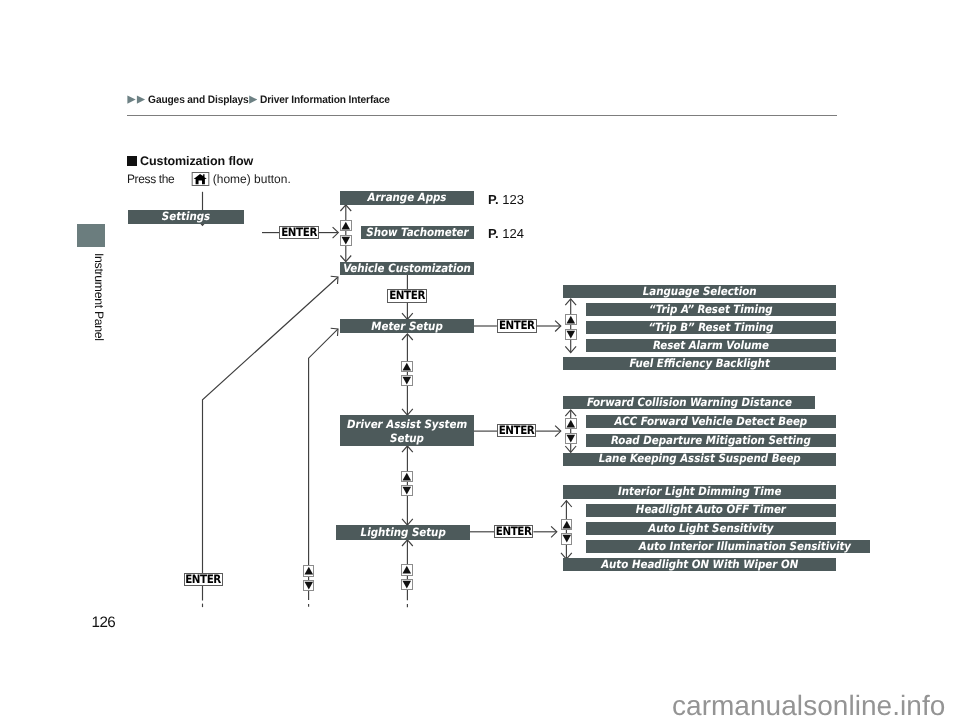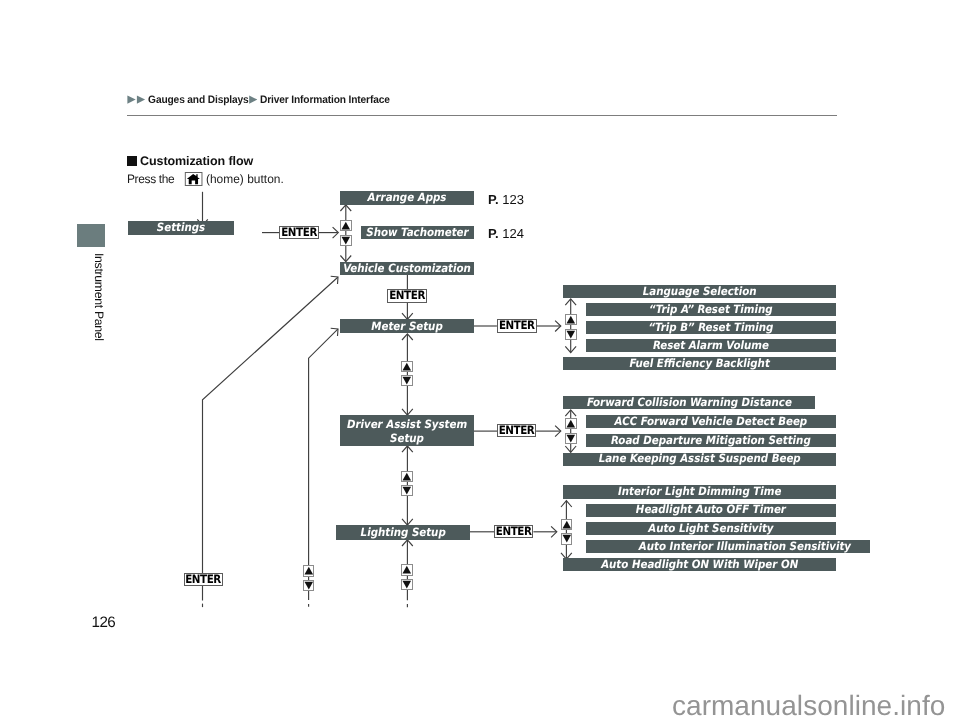--- a/index.html
+++ b/index.html
@@ -89,21 +89,21 @@
     <span class="crumb-txt">Driver Information Interface</span>
   </div>
   <div id="hrule"></div>
 
   <div id="side-tab"></div>
   <div id="side-label">Instrument Panel</div>
 
   <div id="sec-sq"></div>
   <div id="sec-title">Customization flow</div>
   <div id="press-line">
-    <span style="margin-right:11px;letter-spacing:-0.35px;">Press the</span>
+    <span style="margin-right:18px;letter-spacing:-0.35px;">Press the</span>
     <span id="home-box">
       <svg width="18" height="13.8" viewBox="0 0 18 13.8">
           <path d="M8.5 1.9 L2.0 7.0 L4.0 7.0 L4.0 12.3 L7.0 12.3 L7.0 8.4 L10.5 8.4 L10.5 12.3 L13.5 12.3 L13.5 7.0 L15.4 7.0 L13.1 5.2 L13.1 2.2 L11.7 2.2 L11.7 4.05 Z" fill="#000"></path>
         </svg>
     </span>
     <span style="letter-spacing:0.02px;">(home) button.</span>
   </div>
 
   <div id="pageno">126</div>
 
@@ -170,21 +170,21 @@
         <path d="M330.7 276.2 L338.0 277.0 L337.5 284.0"></path>
 
         <path d="M308.6 606.7 L308.6 604.0"></path>
         <path d="M308.6 599.9 L308.6 358.2 L337.8 329.2"></path>
         <path d="M330.7 328.2 L338.0 329.0 L337.5 336.0"></path>
 
       </g>
     </svg>
 
     
-    <div class="bar" style="left:128px;top:221px;width:106px;height:14px;">Settings</div>
+    <div class="bar" style="left:128px;top:210px;width:116px;height:14px;">Settings</div>
 
     <div class="enter" style="left:279.4px;top:225.8px;width:39.4px;height:13.4px;">ENTER</div>
 
     <div class="updown" style="left:340.2px;top:220.2px;">
       <div class="ubox">
           <svg width="11.6" height="11.2" viewBox="0 0 11.6 11.2">
             <path d="M5.8 1.65 L10.1 9.5 L1.5 9.5 Z" fill="#111"></path>
           </svg>
         </div>
       <div class="dbox">

